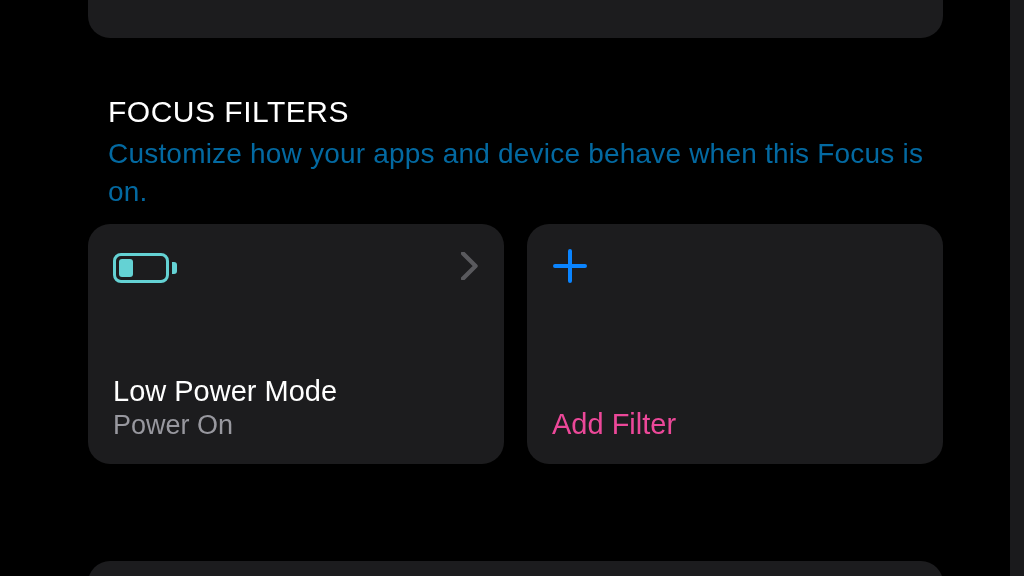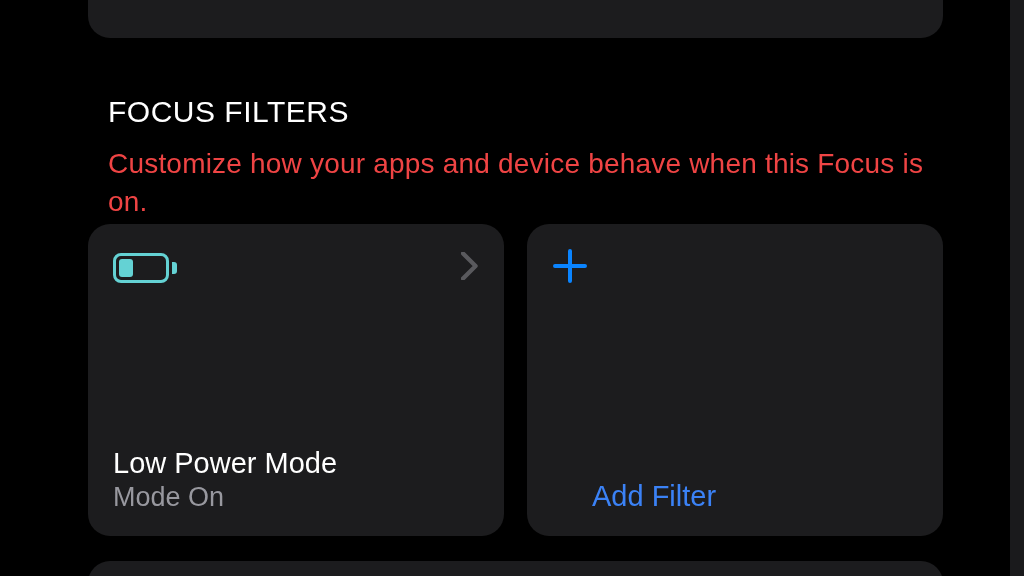--- a/index.html
+++ b/index.html
@@ -30,37 +30,37 @@
       left: 108px;
       width: 835px;
     }
     .section-title {
       color: #ffffff;
       font-size: 30px;
       font-weight: 500;
       letter-spacing: 0.5px;
     }
     .section-description {
-      color: #ef4444;
+      color: #0369a1;
       font-size: 28px;
       font-weight: 400;
       line-height: 1.35;
-      margin-top: 16px;
+      margin-top: 6px;
       letter-spacing: 0.2px;
     }
     .cards-row {
       position: absolute;
       top: 224px;
       left: 88px;
       display: flex;
       gap: 23px;
     }
     .card {
       width: 416px;
-      height: 312px;
+      height: 240px;
       background: #1c1c1e;
       border-radius: 22px;
       padding: 23px 25px 23px 25px;
       display: flex;
       flex-direction: column;
       justify-content: space-between;
       cursor: pointer;
     }
     .card-top {
       display: flex;
@@ -126,24 +126,23 @@
       color: #ffffff;
       font-size: 29px;
       font-weight: 400;
     }
     .filter-subtitle {
       color: #98989f;
       font-size: 27px;
       font-weight: 400;
     }
     .add-filter-label {
-      color: #3b82f6;
+      color: #ec4899;
       font-size: 29px;
       font-weight: 400;
-      margin-left: 40px;
     }
     .scrollbar-track {
       position: absolute;
       right: 0;
       top: 0;
       width: 14px;
       height: 576px;
       background: #1a1a1c;
     }
     .bottom-card {
@@ -176,21 +175,21 @@
         <div class="battery-tip"></div>
       </div>
       <div class="chevron">
         <svg viewBox="0 0 12 20" fill="none">
           <path d="M1 1L10 10L1 19" stroke="#59595d" stroke-width="3" stroke-linecap="round" stroke-linejoin="round"></path>
         </svg>
       </div>
     </div>
     <div class="card-bottom-filter">
       <div class="filter-title">Low Power Mode</div>
-      <div class="filter-subtitle">Mode On</div>
+      <div class="filter-subtitle">Power On</div>
     </div>
   </div>
 
   <div class="card">
     <div class="card-top">
       <div class="plus-icon">
         <svg viewBox="0 0 36 36" fill="none">
           <path d="M18 3V33M3 18H33" stroke="#0a84ff" stroke-width="4" stroke-linecap="round"></path>
         </svg>
       </div>

